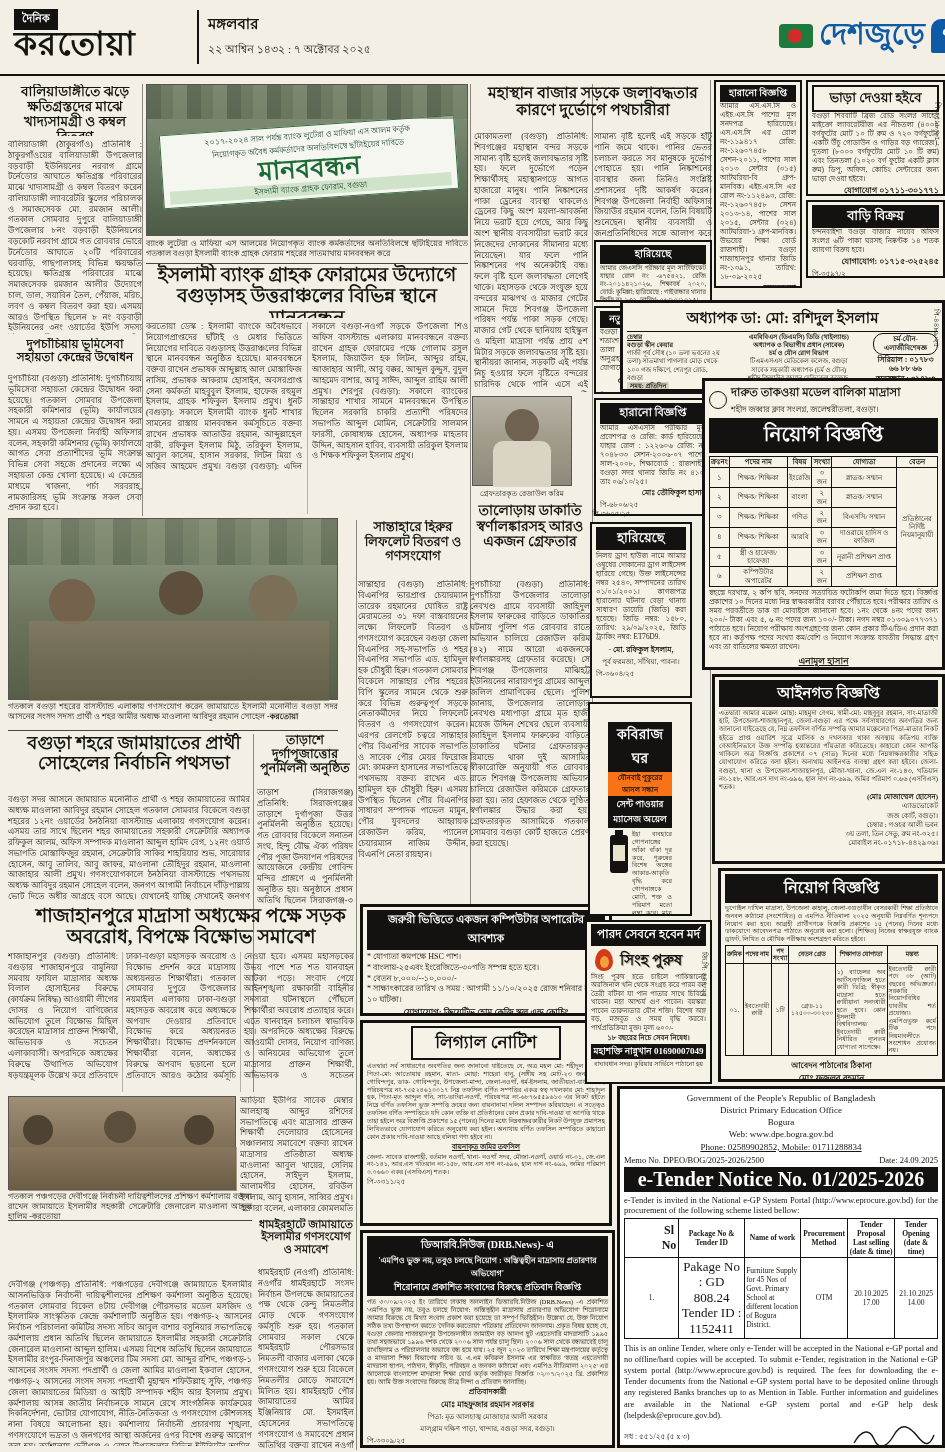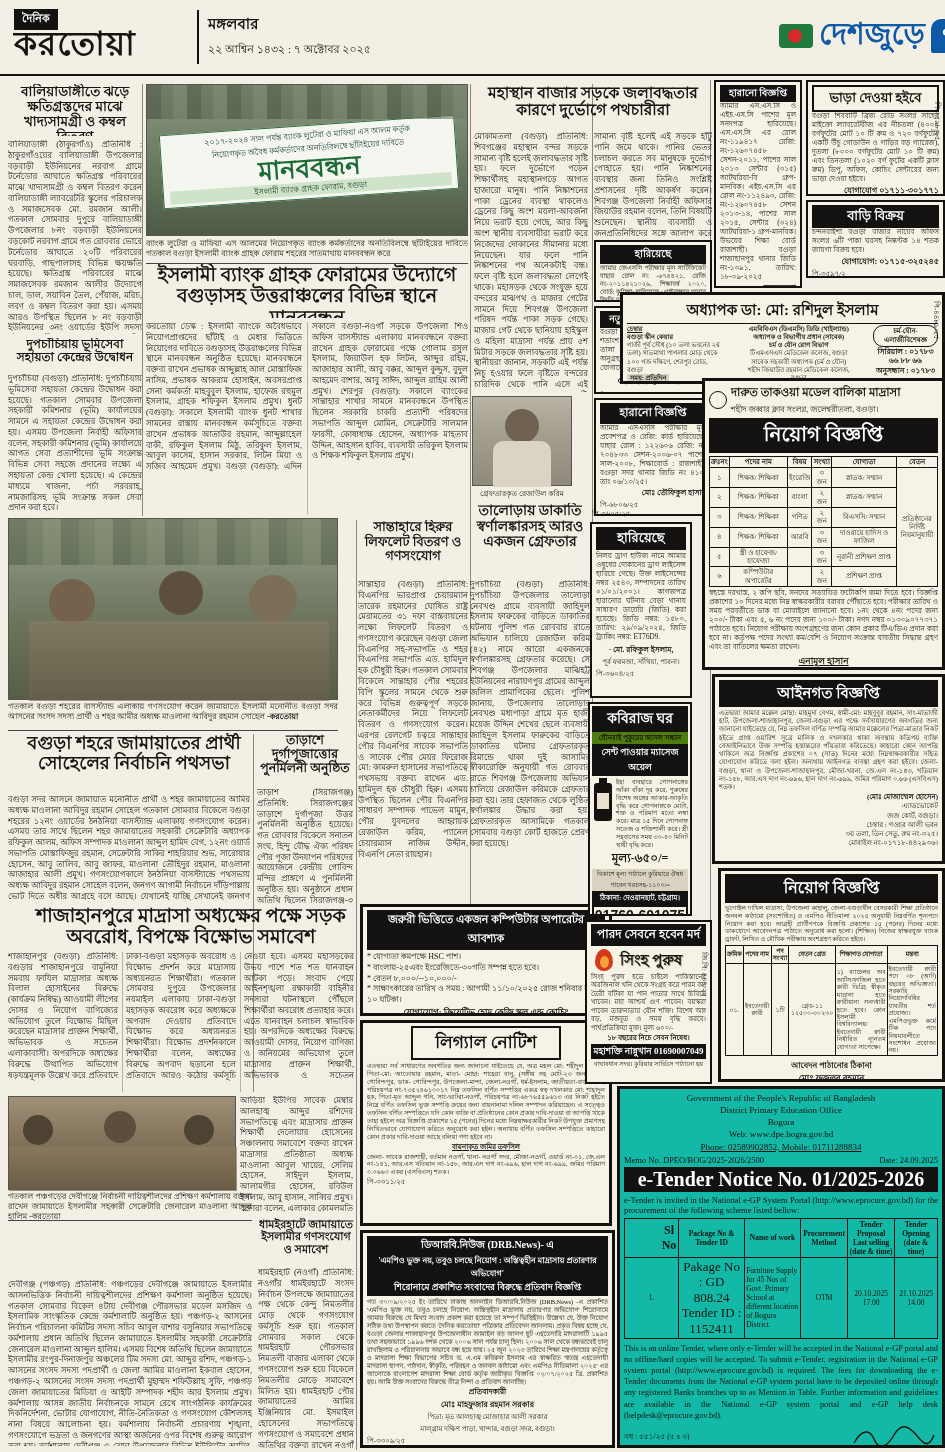--- a/index.html
+++ b/index.html
@@ -186,21 +186,21 @@
     <div class="vtxt" style="position:absolute;right:0;top:20px;">পি-৩৫৯৮/২৫</div>
   </div>
 
   <div class="blk box" style="left:806px;top:200px;width:139px;height:78px;">
     <div class="invtitle" style="font-size:13px;">বাড়ি বিক্রয়</div>
     <div class="smc">চন্দনবাইশা বগুড়া বাজার নায়েব অফিস সংলগ্ন ৬টি পাকা ঘরসহ নিষ্কণ্টক ১৪ শতক জায়গা বিক্রয় হবে।</div>
     <div style="font-size:8px;text-align:right;font-weight:bold;"><span>যোগাযোগ:</span> <span>০১৭১৫-৩২৫২৪৫</span></div>
     <div class="sig">পি-৩৫৯৭/২</div>
   </div>
 
-  <div class="blk box" style="left:620px;top:292px;width:325px;height:92px;border-width:3px;">
+  <div class="blk box" style="left:620px;top:300px;width:325px;height:92px;border-width:3px;">
     <div style="font-size:15px;font-weight:bold;text-align:center;border-bottom:1px solid #141210;">অধ্যাপক ডা: মো: রশিদুল ইসলাম</div>
     <div style="display:flex;gap:20px;margin-top:1px;">
       <div style="width:36%;font-size:6.5px;line-height:1.25;">
         <div style="font-weight:bold;text-decoration:underline;">চেম্বার</div>
         <div style="font-weight:bold;">বগুড়া স্কীন কেয়ার</div>
         <div>গাজী পূর্ব সৌধ (১০ তলা ভবনের ২য় তলা) সাতমাথা পাগলার মোড় থেকে ১০০ গজ দক্ষিণে, শেরপুর রোড, বগুড়া</div>
         <div style="background:#d8d2c0;font-weight:bold;display:inline-block;padding:0 3px;">সময়: প্রতিদিন</div>
         <div>সকাল ১১টা-বিকাল ৫টা</div>
         
       </div>
@@ -336,23 +336,23 @@
   <div class="blk sig" style="left:592px;top:508px;width:100px;">পি-৩৬০৫/২৫</div>
 
   <div class="blk box" style="left:590px;top:522px;width:102px;height:176px;">
     <div class="invtitle" style="font-size:13px;">হারিয়েছে</div>
     <div class="smc" style="margin-top:2px;">নিলয় ড্রাগ হাউজ নামে আমার ওষুধের দোকানের ড্রাগ লাইসেন্স হারিয়ে গেছে। উক্ত লাইসেন্সের নম্বর ২৫৪০, সম্পাদনের তারিখ ০১/০১/২০০১। কাগজপত্র হারানোর ঘটনায় বেড়া থানায় সাধারণ ডায়েরি (জিডি) করা হয়েছে। জিডি নম্বর: ১৫৮০, তারিখ: ২৯/০৯/২০২৫, জিডি ট্র্যাকিং নম্বর: ET76D9.</div>
     <div style="font-size:7.5px;font-weight:bold;text-align:center;margin-top:2px;">- মো. রফিকুল ইসলাম,</div>
     <div style="font-size:7px;text-align:center;">পূর্ব ফরমজা, সাঁথিয়া, পাবনা।</div>
     <div class="sig">পি-৩৬০৪/২৫</div>
   </div>
 
-  <div class="blk box" style="left:588px;top:702px;width:104px;height:214px;padding:2px;">
+  <div class="blk box" style="left:588px;top:702px;width:104px;height:214px;padding:18px;">
     <div class="invtitle" style="font-size:14px;">কবিরাজ ঘর</div>
-    <div style="font-size:7px;font-weight:bold;text-align:center;background:#4d7c0f;">যৌনবাই পুকুরের আসল সন্ধান</div>
+    <div style="font-size:7px;font-weight:bold;text-align:center;background:#f97316;">যৌনবাই পুকুরের আসল সন্ধান</div>
     <div class="invtitle" style="font-size:9px;">সেন্ট পাওয়ার ম্যাসেজ অয়েল</div>
     <div style="display:flex;gap:2px;margin-top:2px;">
       <div style="width:22px;flex:none;">
         <div style="width:8px;height:5px;background:#141210;margin:0 auto;"></div>
         <div style="width:18px;height:38px;background:#141210;border-radius:3px;margin:0 auto;position:relative;">
           <div style="position:absolute;left:3px;top:10px;width:12px;height:16px;background:#e8e2cf;"></div>
         </div>
       </div>
       <div class="smc" style="font-size:6.3px;">ইহা ব্যবহারে গোপনাঙ্গের আঁকা বাঁকা দূর করে, পুরুষের বিশেষ অঙ্গের আকার-আকৃতি বৃদ্ধি করে গোপনাঙ্গকে মোটা, শক্ত ও পরিমাণ মতো লম্বা করে। মাত্র ১৫ দিনে গোপনাঙ্গ সতেজ ও শক্তিশালী করে। স্ত্রী সহবাসের সময় ৩০-৪০ মিনিট স্থায়ী বৃদ্ধি করে।</div>
     </div>
@@ -372,21 +372,21 @@
       </div>
       <div style="font-size:15px;font-weight:bold;color:#141210;text-shadow:1px 1px 0 #bdb5a0;">সিংহ পুরুষ</div>
     </div>
     <div class="smc" style="font-size:6.8px;">সিংহ পুরুষ হতে চাইলে পাকিস্তানের অরজিনাল খনি থেকে সংগ্রহ করে পারম বল তৈরী বটিকা যা পান পাতার সাথে চিবিয়ে খাবেন। মহা আশ্চর্য গুণ পাবেন। বয়স্করা পাবেন তারুন্যতার যৌন শক্তি। বিশেষ অঙ্গ বড়, মজবুত ও সময় বৃদ্ধি করবে। পার্শ্বপ্রতিক্রিয়া মুক্ত। মূল্য ৬০০/-</div>
     <div style="font-size:7px;font-weight:bold;text-align:center;">১৮ বছরের নিচে সেবন নিষেধ।</div>
     <div style="font-size:9px;font-weight:bold;text-align:center;background:#141210;color:#fff;"><span>মহাশক্তি নান্নুখান</span> <span>01690007049</span></div>
     <div style="font-size:6.3px;text-align:center;">বাঘাবধান সদর। কুরিয়ার সার্ভিসে পাঠানো হয়</div>
     <div class="vtxt" style="position:absolute;right:0;top:30px;">জি.পি: ৪৪৭/২৫</div>
   </div>
 
-  <div class="blk box" style="left:617px;top:1086px;width:328px;height:362px;border-width:3px;background:#14b8a6;">
+  <div class="blk box" style="left:617px;top:1086px;width:328px;height:362px;border-width:3px;background:#ffffff;">
     <div style="text-align:center;font-size:9px;line-height:1.35;">
       <div>Government of the People's Republic of Bangladesh</div>
       <div>District Primary Education Office</div>
       <div>Bogura</div>
       <div>Web: www.dpe.bogra.gov.bd</div>
       <div style="text-decoration:underline;">Phone: 02589902852, Mobile: 01711288834</div>
     </div>
     <div style="display:flex;justify-content:space-between;font-size:8.5px;margin-top:2px;">
       <span>Memo No. DPEO/BOG/2025-2026/2500</span>
       <span>Date: 24.09.2025</span>

